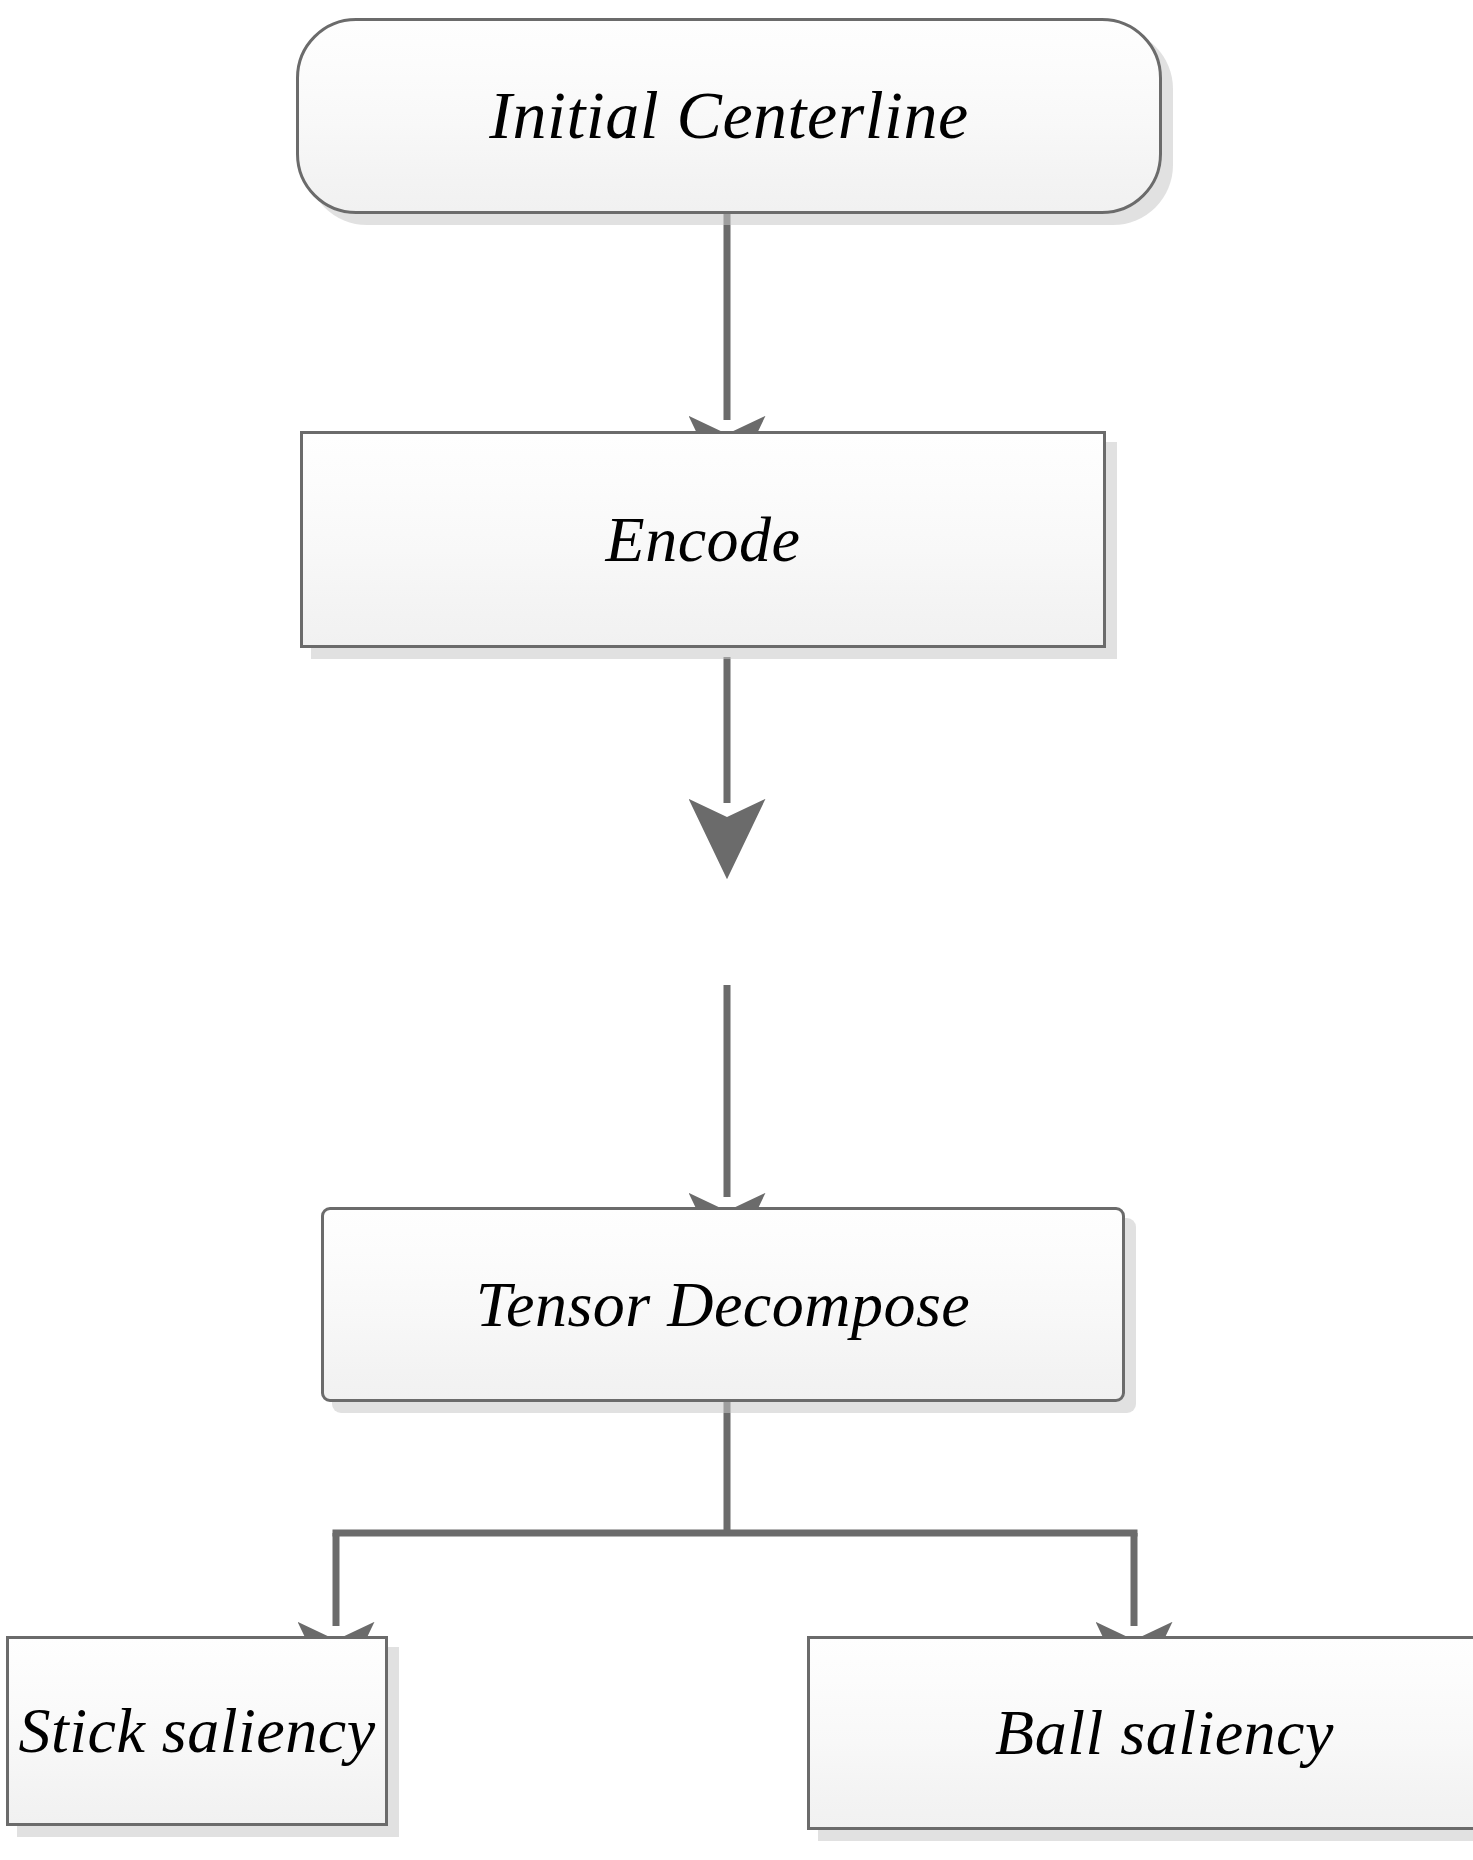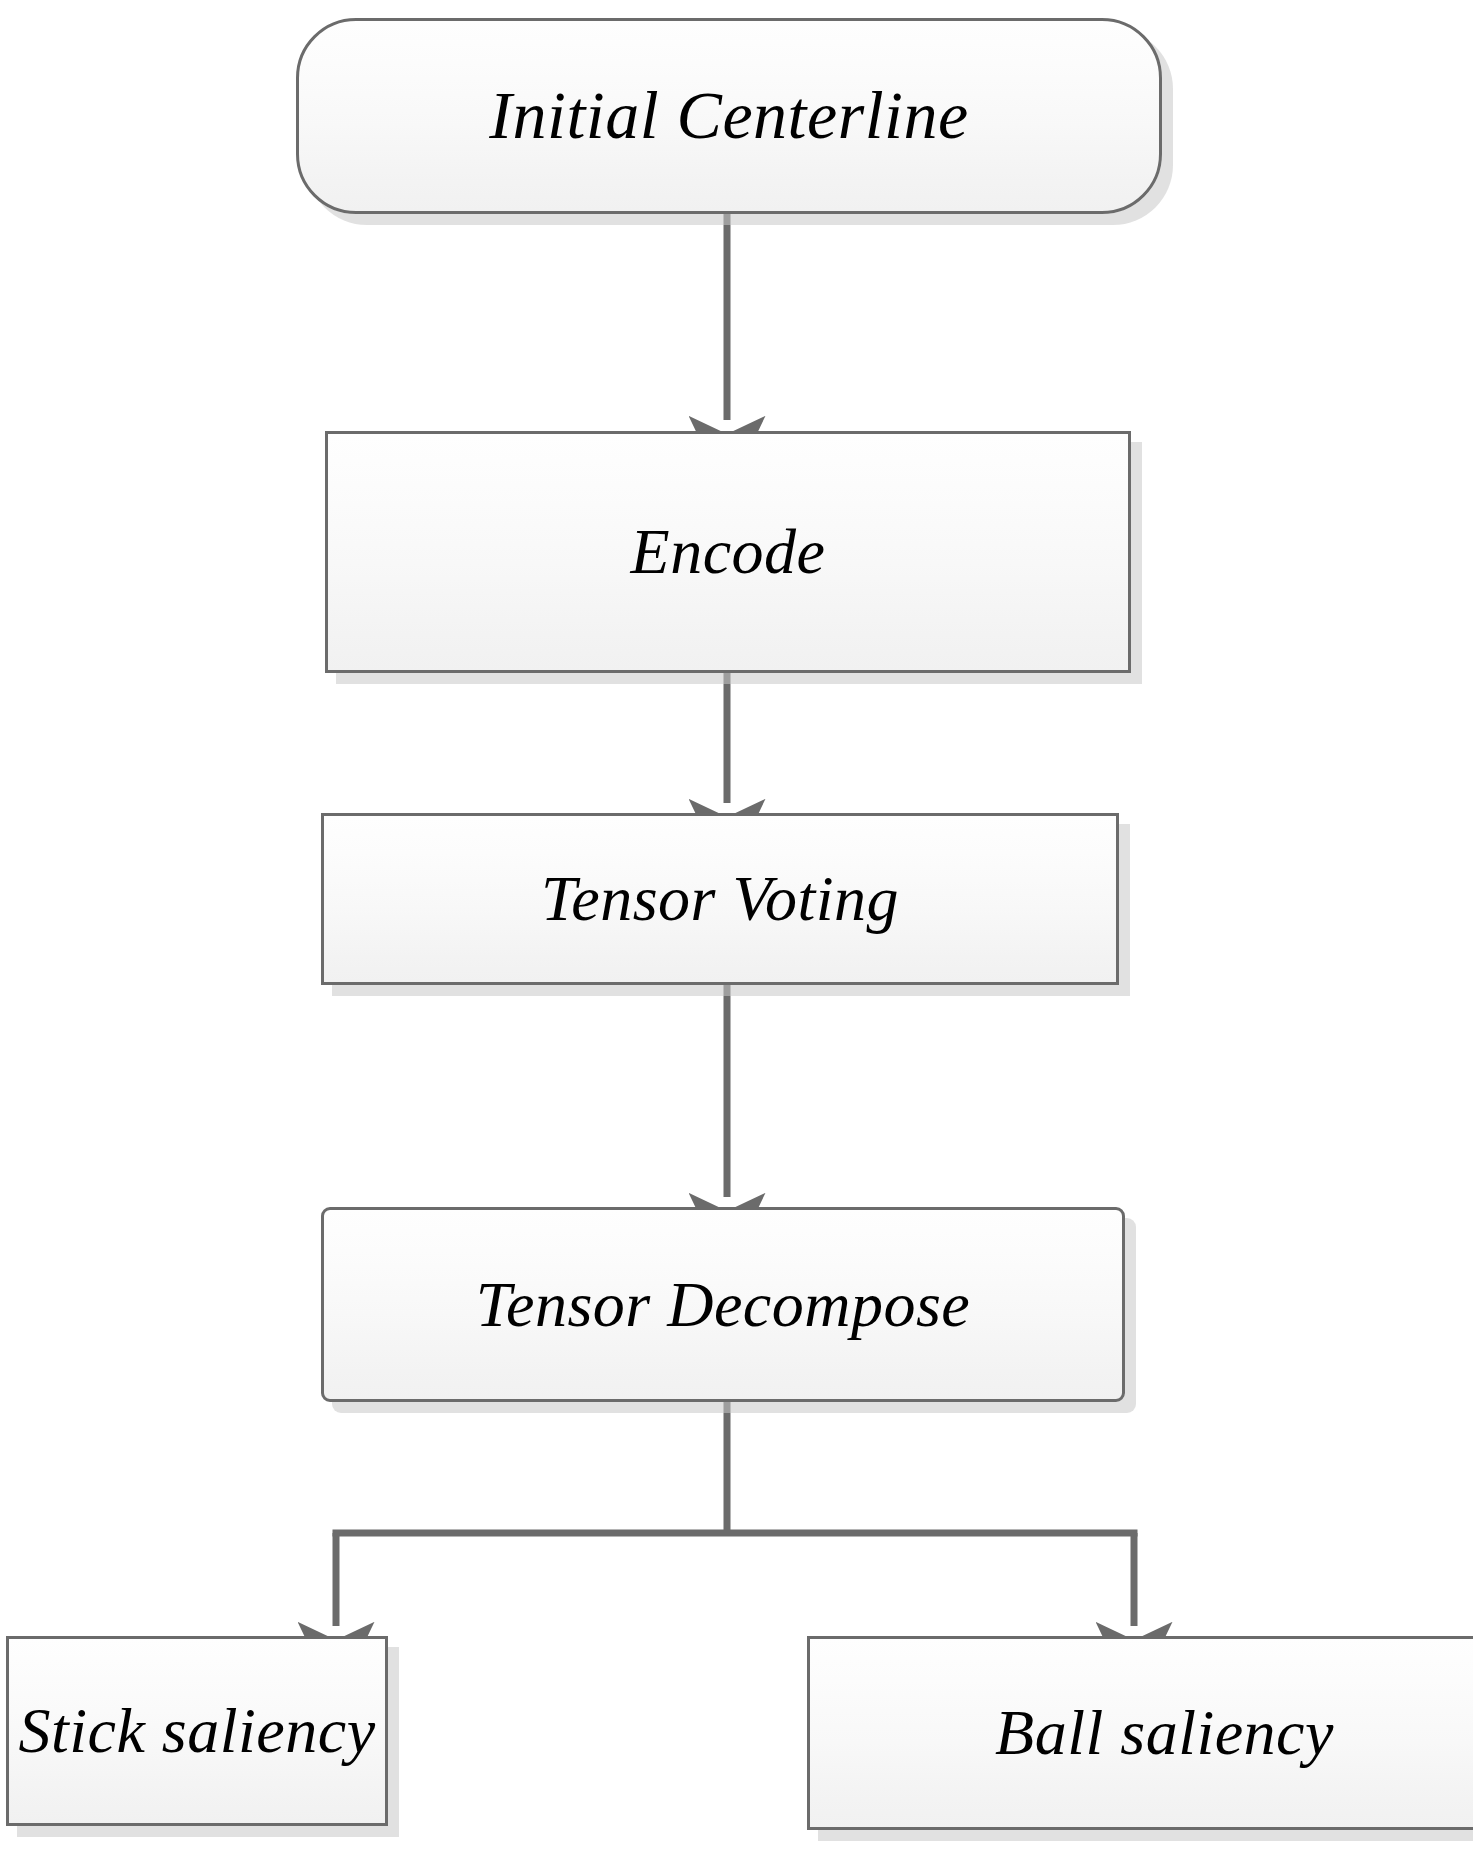--- a/index.html
+++ b/index.html
@@ -49,24 +49,24 @@
   #node-initial-centerline {
     left: 296px;
     top: 18px;
     width: 866px;
     height: 196px;
     border-radius: 60px;
   }
   #node-initial-centerline .node-label { font-size: 68px; }
 
   #node-encode {
-    left: 325px;
+    left: 300px;
     top: 431px;
     width: 806px;
-    height: 242px;
+    height: 217px;
     justify-content: center;
   }
   #node-encode .node-label { font-size: 64px; }
 
   #node-tensor-voting {
     left: 321px;
     top: 813px;
     width: 798px;
     height: 172px;
   }
@@ -136,23 +136,20 @@
   </svg>
 
   <div class="node" id="node-initial-centerline">
     <span class="node-label">Initial Centerline</span>
   </div>
 
   <div class="node" id="node-encode">
     <span class="node-label">Encode</span>
   </div>
 
-  <div class="node" id="node-tensor-voting">
-    <span class="node-label">Tensor Voting</span>
-  </div>
 
   <div class="node" id="node-tensor-decompose">
     <span class="node-label">Tensor Decompose</span>
   </div>
 
   <div class="node" id="node-stick-saliency">
     <span class="node-label">Stick saliency</span>
   </div>
 
   <div class="node" id="node-ball-saliency">

